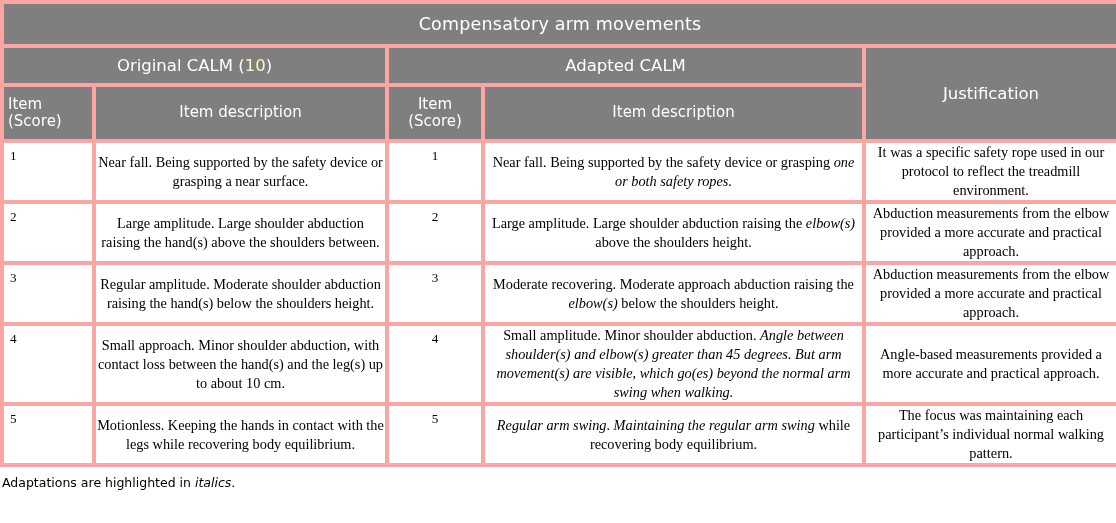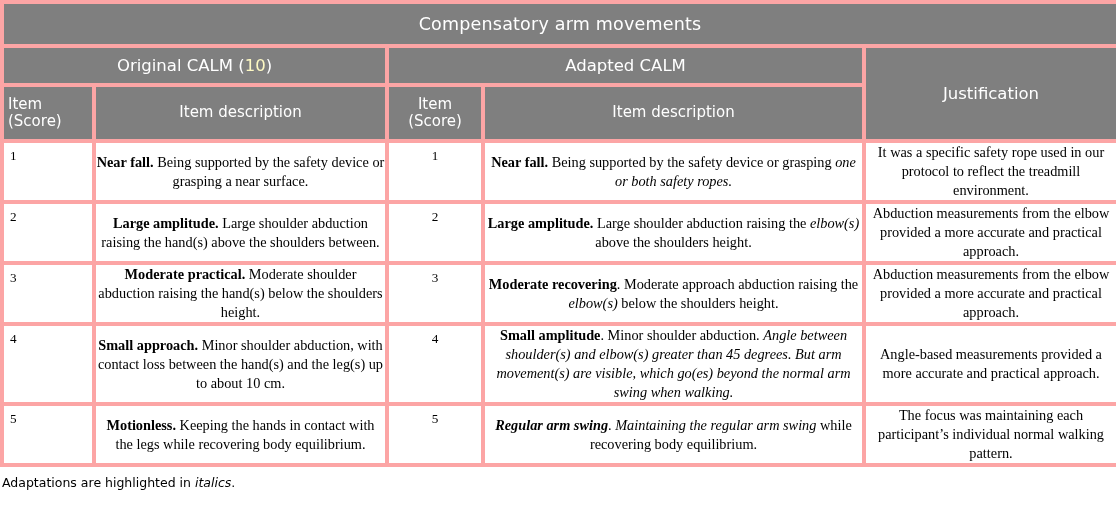--- a/index.html
+++ b/index.html
@@ -74,21 +74,21 @@
   }
   .body-row td.score-center {
     text-align: center;
     vertical-align: top;
     padding: 4px 6px;
     font-size: 13.2px;
   }
   .body-row td.desc {
     text-align: center;
   }
-  b { font-weight: bold; text-align: center; }
+  b { font-weight: normal; text-align: center; }
   i { font-style: italic; }
   .footnote {
     font-family: "DejaVu Sans", sans-serif;
     font-size: 12.5px;
     padding: 8px 2px 0 2px;
     color: #000000;
   }
   
   col.c1 { width: 92px; }
   col.c2 { width: 293px; }
@@ -141,21 +141,21 @@
       <tr class="body-row">
         <td class="score-left">2</td>
         <td class="desc"><b>Large amplitude.</b><span> Large shoulder abduction raising the hand(s) above the shoulders between.</span></td>
         <td class="score-center">2</td>
         <td class="desc"><b>Large amplitude.</b><span> Large shoulder abduction raising the </span><i>elbow(s)</i><span> above the shoulders height.</span></td>
         <td class="desc">Abduction measurements from the elbow provided a more accurate and practical approach.</td>
       </tr>
 
       <tr class="body-row">
         <td class="score-left">3</td>
-        <td class="desc"><b>Moderate practical.</b><span> Moderate shoulder abduction raising the hand(s) below the shoulders height.</span></td>
+        <td class="desc"><b>Regular amplitude.</b><span> Moderate shoulder abduction raising the hand(s) below the shoulders height.</span></td>
         <td class="score-center">3</td>
         <td class="desc"><b>Moderate recovering</b><span>. Moderate approach abduction raising the </span><i>elbow(s)</i><span> below the shoulders height.</span></td>
         <td class="desc">Abduction measurements from the elbow provided a more accurate and practical approach.</td>
       </tr>
 
       <tr class="body-row">
         <td class="score-left">4</td>
         <td class="desc"><b>Small approach.</b><span> Minor shoulder abduction, with contact loss between the hand(s) and the leg(s) up to about 10 cm.</span></td>
         <td class="score-center">4</td>
         <td class="desc"><b>Small amplitude</b><span>. Minor shoulder abduction. </span><i>Angle between shoulder(s) and elbow(s) greater than 45 degrees. But arm movement(s) are visible, which go(es) beyond the normal arm swing when walking.</i><span></span></td>

